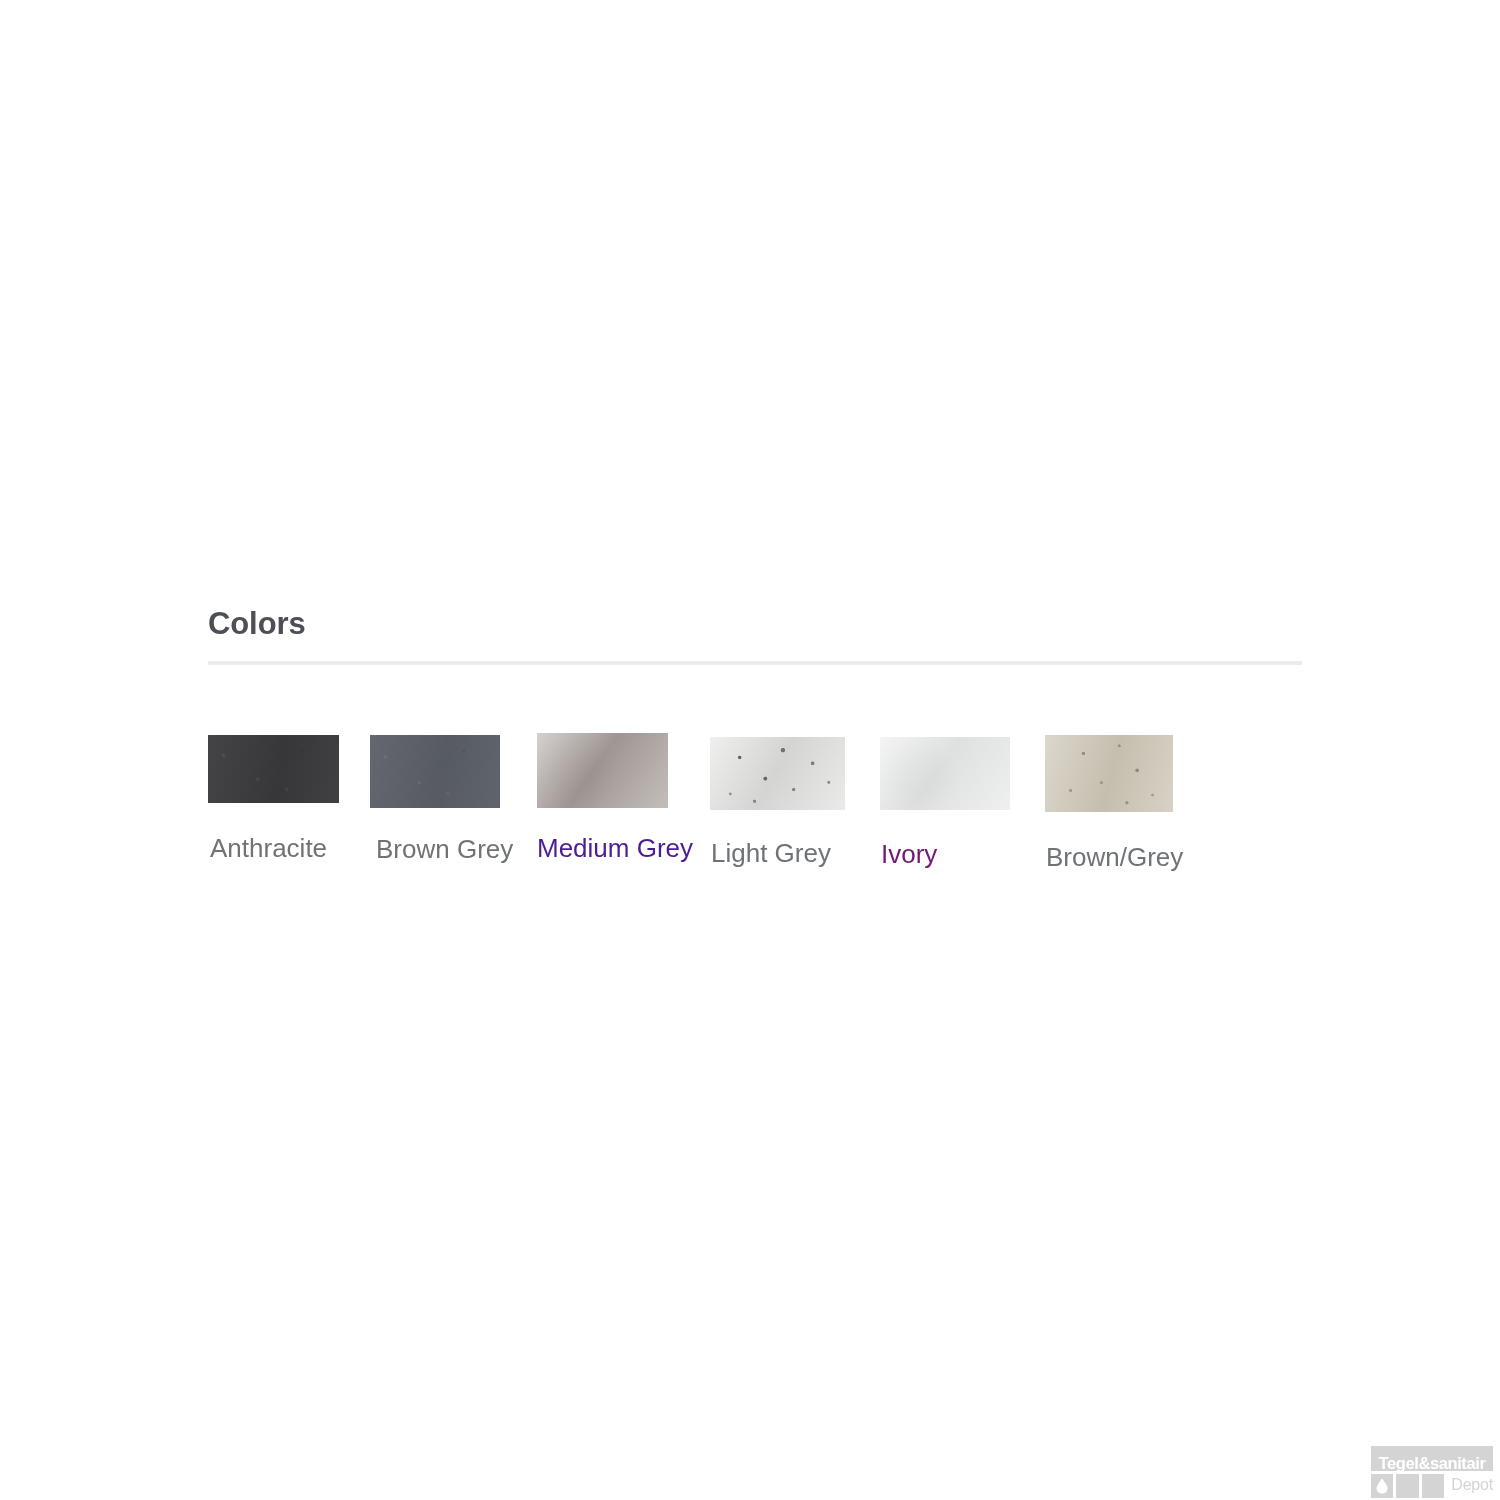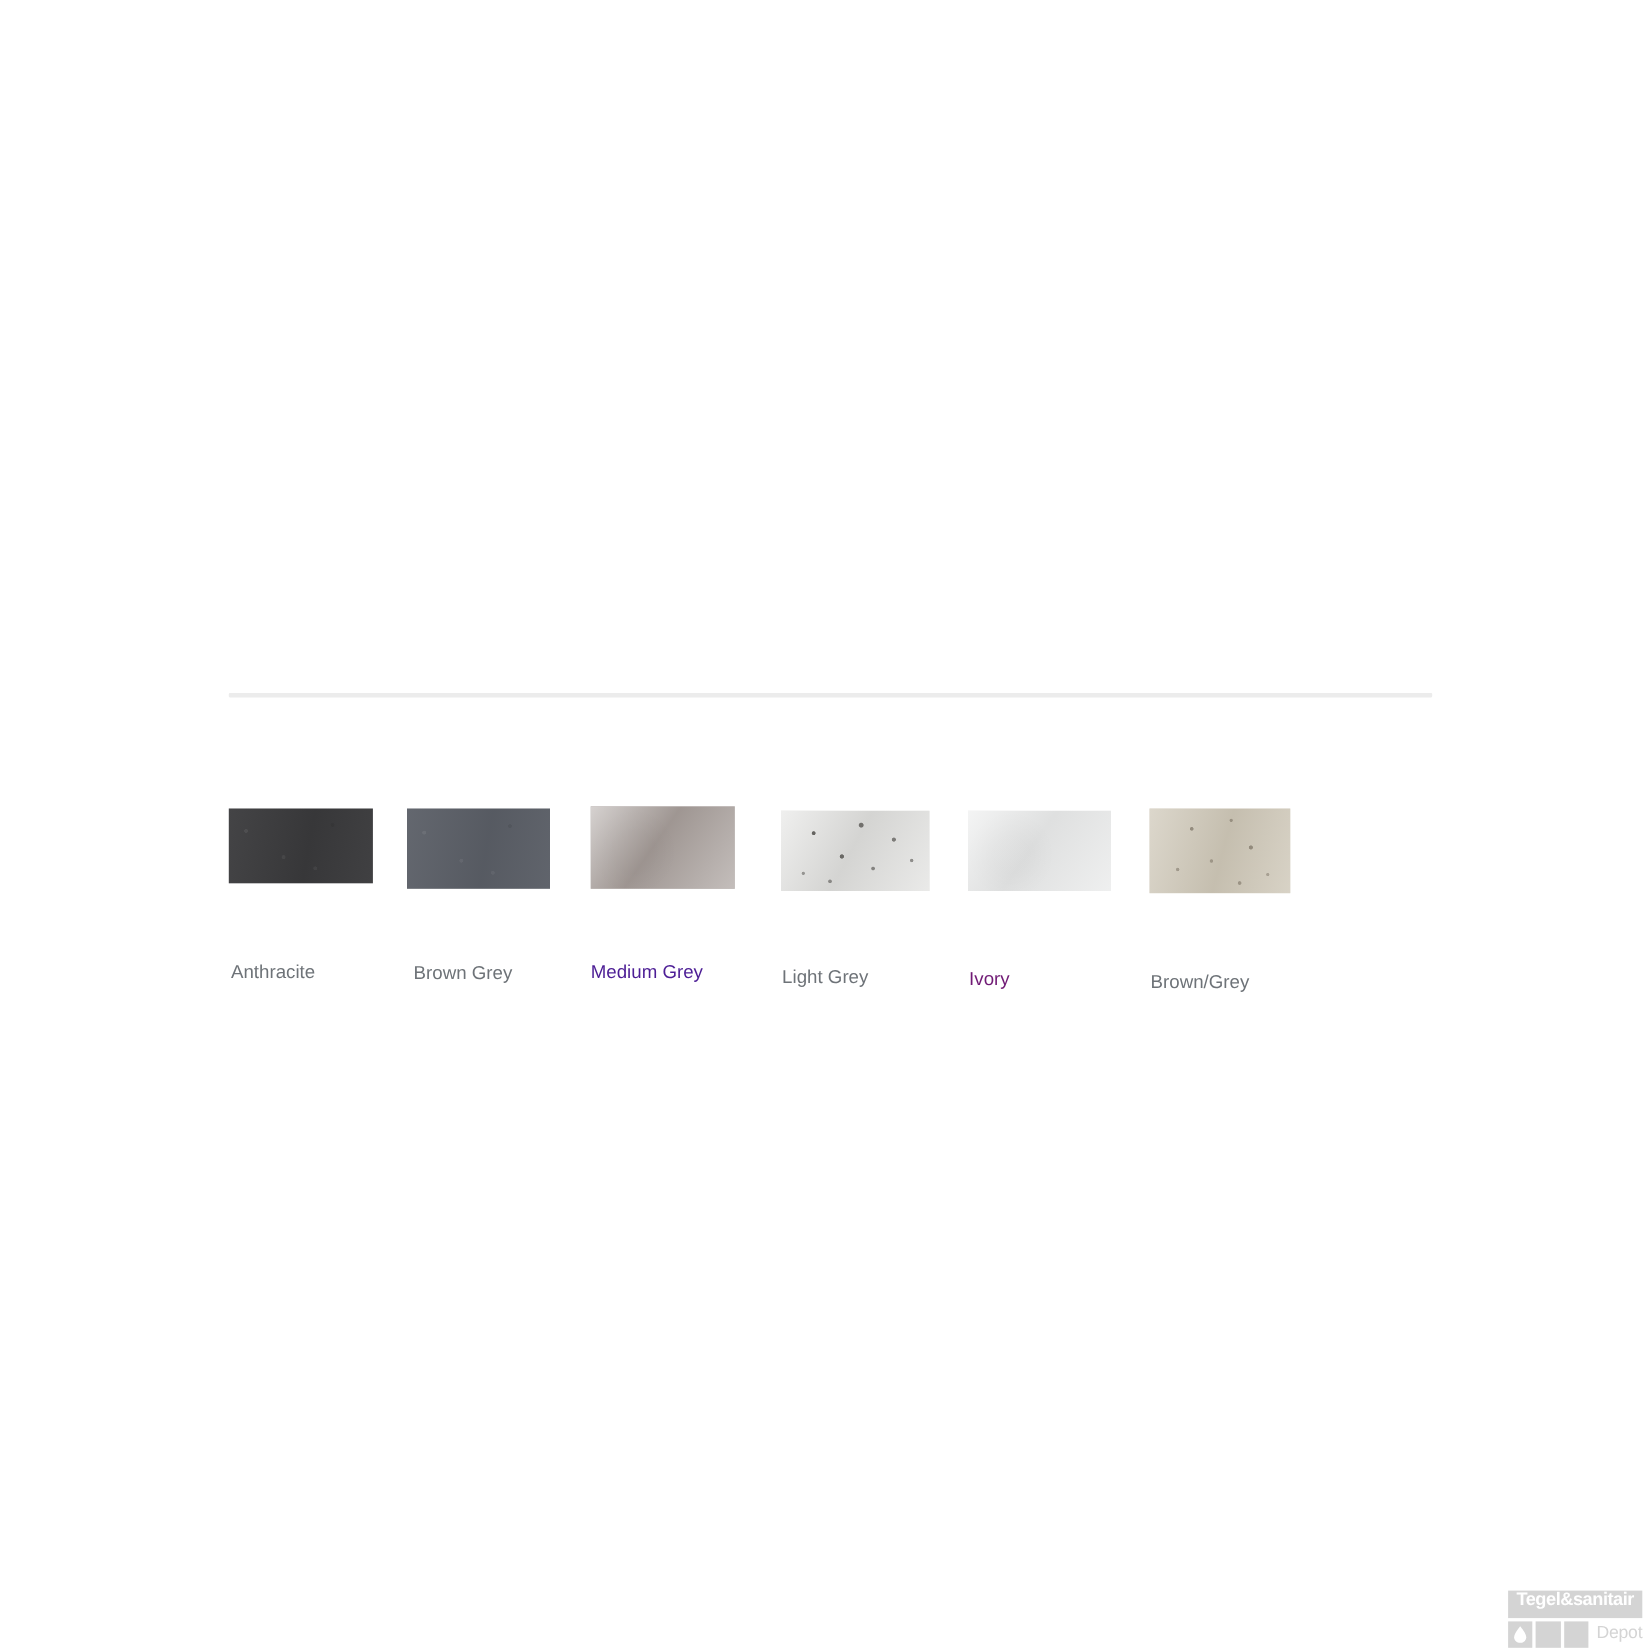--- a/index.html
+++ b/index.html
@@ -62,24 +62,23 @@
     position: relative;
     overflow: hidden;
     background-repeat: no-repeat;
   }
 
   .swatch-label {
     position: absolute;
     left: 0;
     white-space: nowrap;
     font-family: "Liberation Sans", sans-serif;
-    font-size: 17px;
+    font-size: 26px;
     color: #6e7378;
     line-height: 1;
-    margin-top: 40px;
   }
 
   
   .tex-grain::after {
     content: "";
     position: absolute;
     inset: 0;
     background-image:
       radial-gradient(circle at 12% 30%, rgba(255,255,255,.07) 0 1.5px, transparent 2px),
       radial-gradient(circle at 38% 65%, rgba(255,255,255,.06) 0 1.5px, transparent 2px),
@@ -139,21 +138,21 @@
     top: 1446px;
     width: 122px;
     height: 52px;
     opacity: 1;
   }
   .wm-bar {
     width: 122px;
     height: 25px;
     background: #d4d4d4;
     display: flex;
-    align-items: flex-start;
+    align-items: flex-end;
     justify-content: center;
   }
   .wm-bar-text {
     color: #ffffff;
     font-family: "Liberation Sans", sans-serif;
     font-weight: bold;
     font-size: 16.5px;
     letter-spacing: -0.4px;
     line-height: 1;
   }
@@ -184,20 +183,21 @@
     line-height: 22px;
     margin-left: 4px;
     letter-spacing: -0.2px;
   }
 </style>
 </head>
 <body style="background: rgb(255, 255, 255);">
 
 <section class="colors-section">
 
+  <h2 class="section-title" style="color: rgb(75, 80, 86);">Colors</h2>
 
   <div class="section-divider" style="background: rgb(236, 236, 236);"></div>
 
   <div class="swatch-row">
 
   <div class="swatch-item" style="left: 0px; top: 0px;">
         <div class="swatch-chip tex-grain" style="position: absolute; left: 0px; top: 0px; width: 131px; height: 68px; background: rgb(58, 58, 60);"></div>
         <div class="swatch-label" style="left: 2px; top: 100px; color: rgb(110, 115, 120);">Anthracite</div>
       </div>
       <div class="swatch-item" style="left: 0px; top: 0px;">

